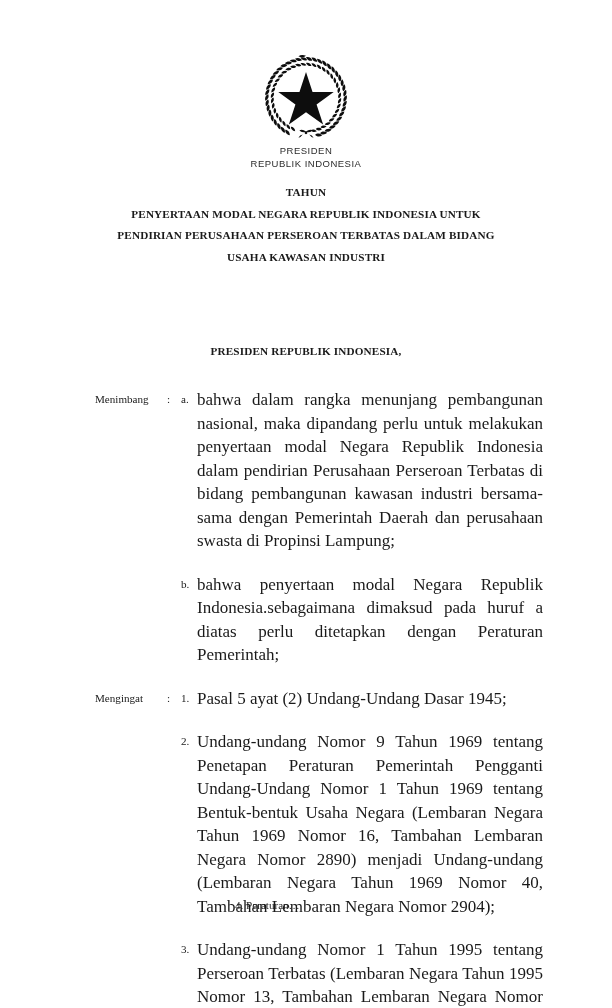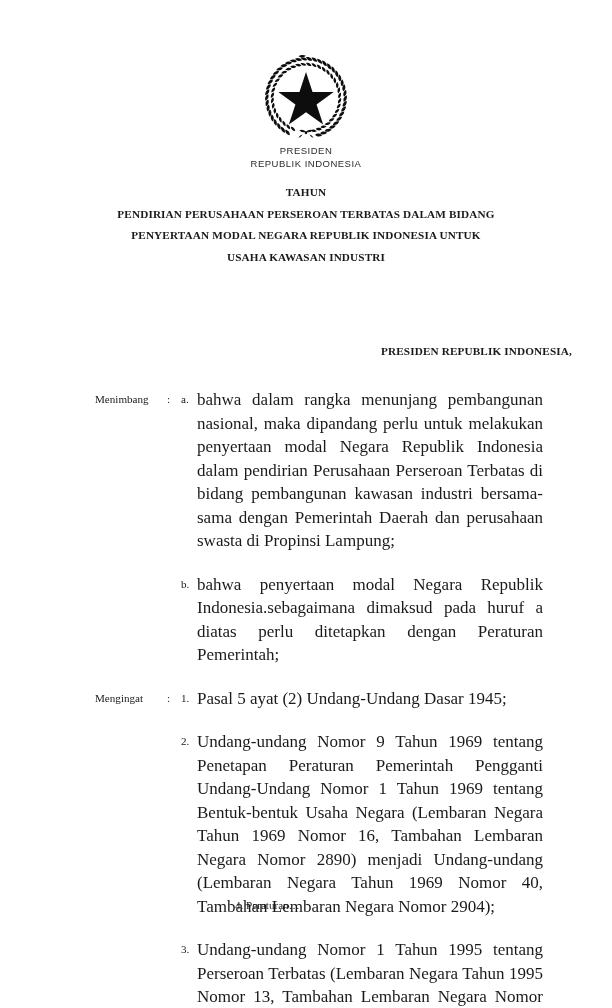--- a/index.html
+++ b/index.html
@@ -57,21 +57,21 @@
     line-height: 21.5px;
     letter-spacing: 0.15px;
     white-space: nowrap;
   }
 
   .presiden-line {
     position: absolute;
     top: 345px;
     left: 40px;
     width: 532px;
-    text-align: right;
+    text-align: center;
     font-weight: bold;
     font-size: 11.2px;
     letter-spacing: 0.15px;
   }
 
   
   .body-block {
     position: absolute;
     top: 388px;
     left: 70px;
@@ -243,22 +243,22 @@
       </g>
     </svg>
     <div class="emblem-caption">
       <div>PRESIDEN</div>
       <div>REPUBLIK INDONESIA</div>
     </div>
   </div>
 
   <div class="title-block">
     <div class="title-line">TAHUN</div>
+    <div class="title-line">PENYERTAAN MODAL NEGARA REPUBLIK INDONESIA UNTUK</div>
     <div class="title-line">PENDIRIAN  PERUSAHAAN PERSEROAN TERBATAS DALAM BIDANG</div>
-    <div class="title-line">PENYERTAAN MODAL NEGARA REPUBLIK INDONESIA UNTUK</div>
     <div class="title-line">USAHA KAWASAN INDUSTRI</div>
   </div>
 
   <div class="presiden-line">PRESIDEN REPUBLIK INDONESIA,</div>
 
   <div class="body-block">
 
     <div class="clause">
       <div class="clause-label">Menimbang</div>
       <div class="clause-colon">:</div>

